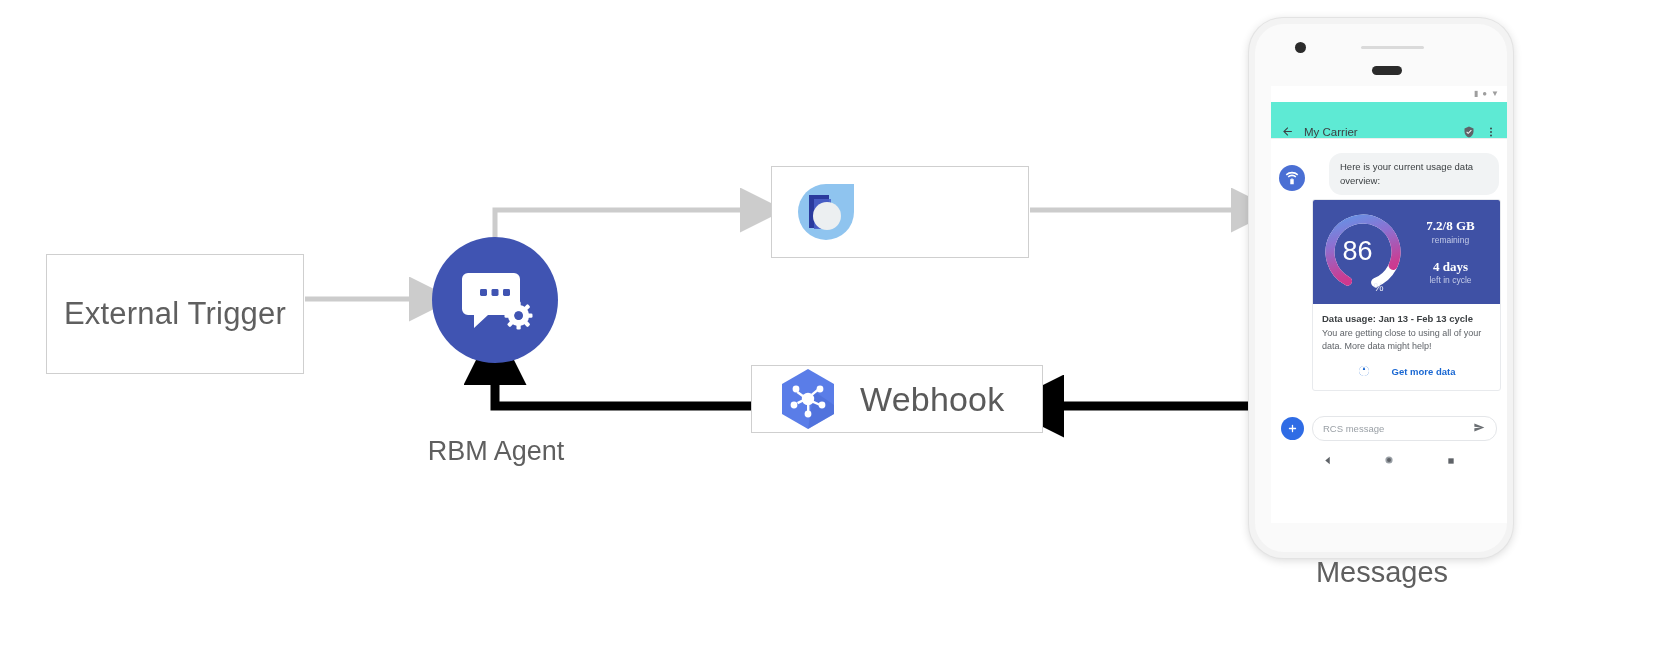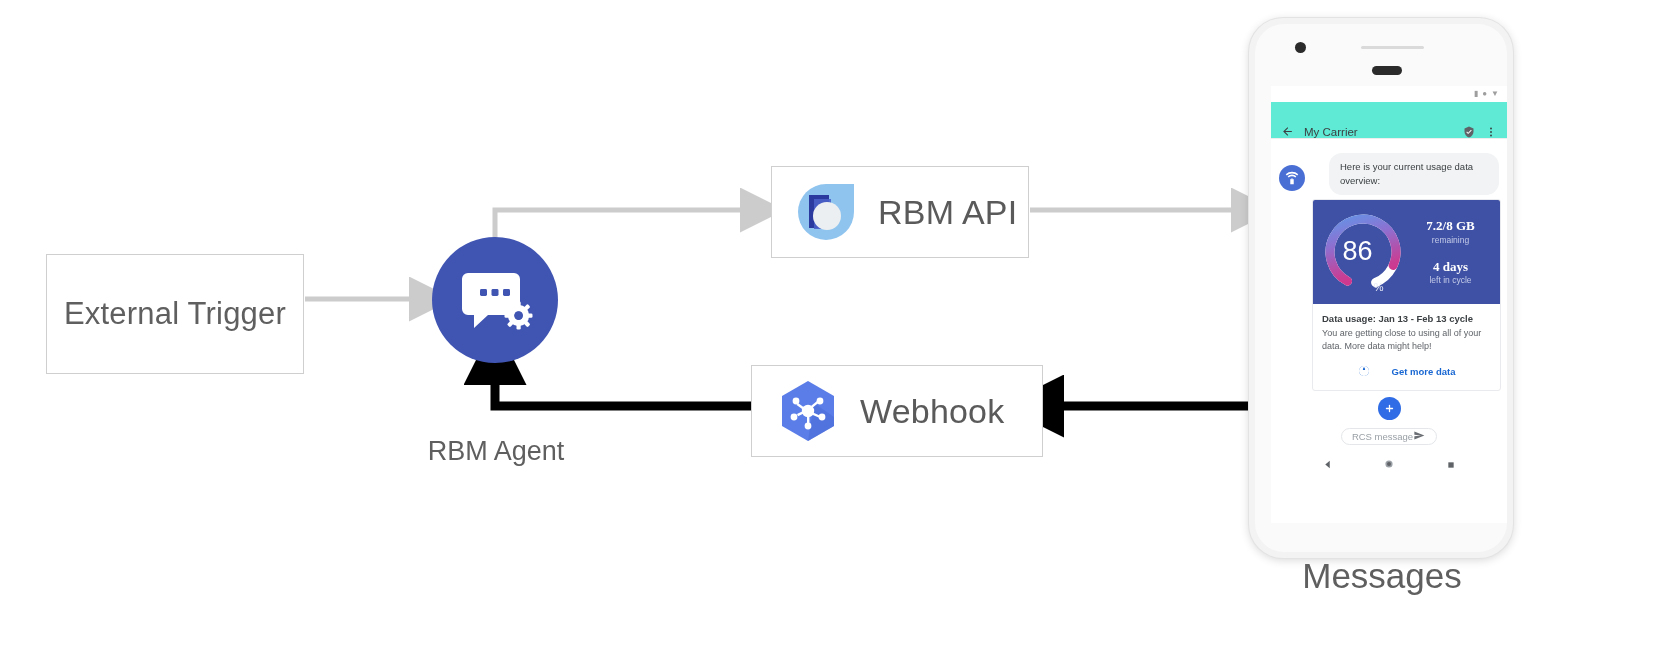--- a/index.html
+++ b/index.html
@@ -16,21 +16,21 @@
     white-space:nowrap;
   }
 
   
   #external-trigger{left:46px;top:254px;width:258px;height:120px;justify-content:center;}
   #external-trigger .node-label{font-size:31px;color:#5f5f5f;}
 
   
   #rbm-api-box{left:771px;top:166px;width:258px;height:92px;padding-left:18px;gap:16px;}
   
-  #webhook-box{left:751px;top:365px;width:292px;height:92px;padding-left:18px;gap:14px;}
+  #webhook-box{left:751px;top:365px;width:292px;height:68px;padding-left:18px;gap:14px;}
 
   
   #rbm-agent-circle{
     position:absolute;left:432px;top:237px;width:126px;height:126px;border-radius:50%;
     background:#4054b2;
   }
   #rbm-agent-label{
     position:absolute;left:406px;top:436px;width:180px;text-align:center;
     font-size:27px;color:#5f5f5f;font-weight:300;white-space:nowrap;
   }
@@ -101,36 +101,36 @@
 
   #card-body{padding:9px 9px 7px 9px;}
   #card-title{font-size:9.5px;font-weight:700;color:#3c4043;}
   #card-desc{font-size:9px;color:#5f6368;line-height:1.5;margin-top:3px;}
   #card-action{
     display:flex;align-items:center;justify-content:center;gap:22px;margin-top:9px;margin-bottom:2px;
   }
   #card-action-label{font-size:9.5px;color:#1967d2;font-weight:600;}
 
   
-  #composer{display:flex;align-items:center;gap:8px;padding:6px 10px 6px 10px;background:#fff;flex-direction:column;}
+  #composer{display:flex;align-items:center;gap:8px;padding:25px 10px 6px 10px;background:#fff;}
   #plus-btn{width:23px;height:23px;border-radius:50%;background:#2f6ce5;flex:0 0 23px;
             display:flex;align-items:center;justify-content:center;color:#fff;font-size:15px;line-height:0;}
   #msg-input{
     flex:1;height:23px;border:1px solid #e4e6e9;border-radius:12px;display:flex;
     align-items:center;padding:0 10px;font-size:9.5px;color:#9aa0a6;
   }
   #send-ico{margin-left:auto;color:#6b6f73;}
 
   
   #navbar{display:flex;align-items:center;justify-content:space-around;height:26px;padding:0 26px;background:#fff;}
   .nav-ico{color:#5f6368;}
 
   #phone-caption{
     position:absolute;left:1270px;top:556px;width:224px;text-align:center;
-    font-size:35px;color:#5f5f5f;font-weight:300;
+    font-size:29px;color:#5f5f5f;font-weight:300;
   }
 </style>
 </head>
 <body>
 
 <svg class="wires" viewBox="0 0 1669 652">
   <defs>
     <marker id="ah-grey" markerWidth="9" markerHeight="9" refX="1" refY="4.5" orient="auto">
       <path d="M0,0 L9,4.5 L0,9 z" fill="#cccccc"></path>
     </marker>
@@ -180,21 +180,20 @@
 </div>
 <div id="rbm-agent-label">RBM Agent</div>
 
 <div class="node-box" id="rbm-api-box">
   <svg width="72" height="72" viewBox="0 0 72 72">
     <path d="M8,36 a28,28 0 0 1 28,-28 h28 v28 a28,28 0 0 1 -28,28 a28,28 0 0 1 -28,-28 z" fill="#8fc4ef"></path>
     <path d="M19,19 h20 v22 a11,11 0 0 1 -11,11 h-9 z" fill="#2a3a9e"></path>
     <path d="M24,23 h17 v20 a10,10 0 0 1 -10,10 h-7 z" fill="#4a62c8" opacity="0.9"></path>
     <circle cx="37" cy="40" r="14" fill="#eceff1"></circle>
   </svg>
-  <span class="node-label">RBM API</span>
 </div>
 
 <div class="node-box" id="webhook-box">
   <svg width="76" height="76" viewBox="0 0 76 76">
     <path d="M38,8 L64,23 L64,53 L38,68 L12,53 L12,23 z" fill="#5a7de8"></path>
     <path d="M38,68 L64,53 L64,44 L44,30 z" fill="#4a6cd4" opacity="0.55"></path>
     <g fill="#ffffff">
       <circle cx="38" cy="38" r="6.2"></circle>
       <circle cx="26" cy="28" r="3.4"></circle>
       <circle cx="50" cy="28" r="3.4"></circle>

